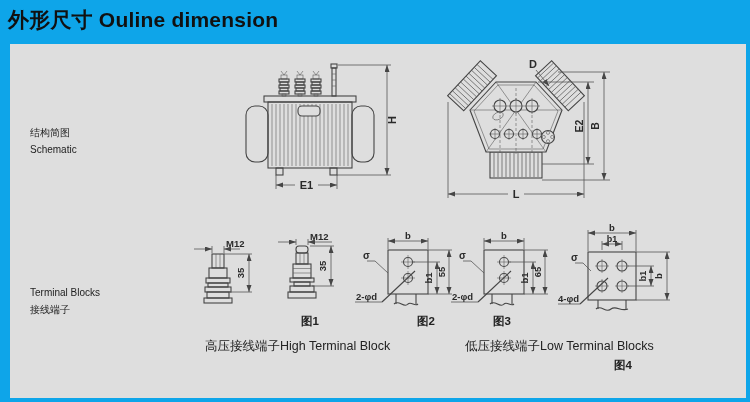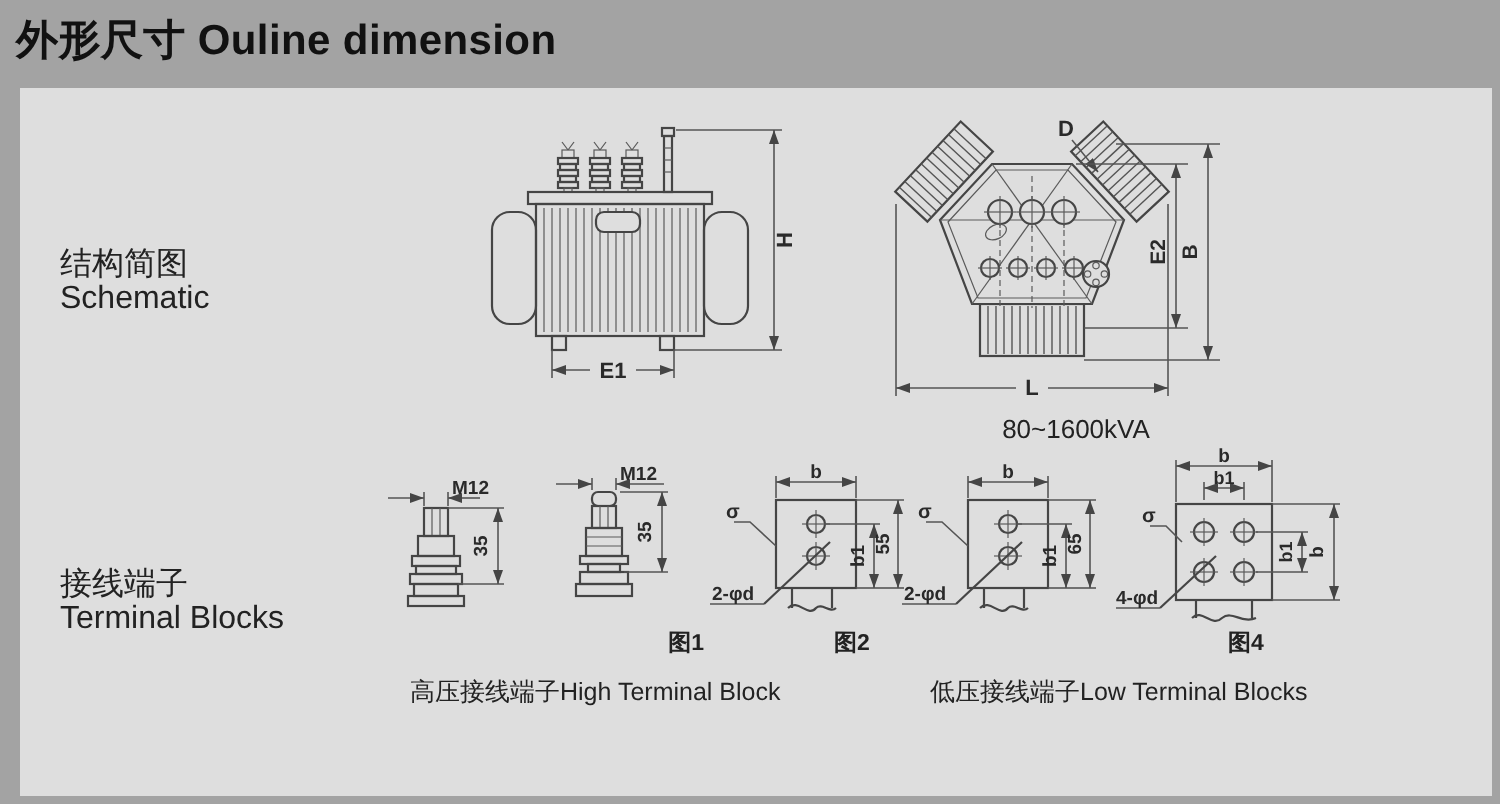--- a/index.html
+++ b/index.html
@@ -1,21 +1,21 @@
 <!DOCTYPE html>
 <html><head>
 <meta charset="utf-8">
 <style>
   html,body{margin:0;padding:0;background:#fff;}
-  #stage{position:relative;width:750px;height:402px;background:#a3a3a3;overflow:hidden;
+  #stage{position:relative;width:750px;height:402px;background:#0ea5e9;overflow:hidden;
          font-family:"Liberation Sans",sans-serif;color:#1a1a1a;}
   .title{position:absolute;left:8px;top:6px;font-size:21px;font-weight:bold;color:#111;
          letter-spacing:.2px;white-space:nowrap;}
   .panel{position:absolute;left:10px;top:44px;width:736px;height:354px;background:#dedede;}
-  .rowlabel{position:absolute;font-size:16px;line-height:17px;color:#222;white-space:nowrap;}
+  .rowlabel{position:absolute;font-size:10px;line-height:17px;color:#222;white-space:nowrap;}
   .rating{position:absolute;left:428px;top:163px;width:200px;text-align:center;
           font-size:13px;color:#222;}
   .cap{position:absolute;top:294px;font-size:12.5px;color:#222;white-space:nowrap;}
   .figcap{position:absolute;top:270px;text-align:center;font-size:11.5px;font-weight:bold;color:#222;}
   .note{position:absolute;left:23px;top:322px;font-size:12px;line-height:14px;color:#3a3a3a;white-space:nowrap;}
   svg{position:absolute;overflow:visible;}
   svg text{font-family:"Liberation Sans",sans-serif;fill:#2a2a2a;}
   .draw{stroke:#454545;stroke-width:1.1;fill:none;}
   .fillm{stroke:#454545;stroke-width:1.1;fill:#dedede;}
   .thin{stroke:#5a5a5a;stroke-width:0.6;fill:none;}
@@ -246,25 +246,24 @@
       <line class="dim" x1="166" y1="14" x2="166" y2="122" marker-start="url(#arS)" marker-end="url(#arE)"></line>
       <text transform="rotate(-90 160.5 68)" x="160.5" y="68" text-anchor="middle" font-size="10.5" font-weight="bold">B</text>
 
       <line class="dim" x1="10" y1="44" x2="10" y2="140"></line>
       <line class="dim" x1="146" y1="44" x2="146" y2="140"></line>
       <line class="dim" x1="10" y1="136" x2="70" y2="136" marker-start="url(#arS)"></line>
       <line class="dim" x1="86" y1="136" x2="146" y2="136" marker-end="url(#arE)"></line>
       <text x="78" y="139.5" text-anchor="middle" font-size="11" font-weight="bold">L</text>
     </svg>
 
-    <div class="rating">80~1600kVA</div>
 
     <div class="rowlabel" style="left:20px;top:240px;">
+      <div>Terminal Blocks</div>
       <div>接线端子</div>
-      <div>Terminal Blocks</div>
     </div>
 
     <svg style="left:182px;top:194px;" width="72" height="74" viewBox="0 0 72 74">
       <line class="dim" x1="20" y1="15" x2="20" y2="8"></line>
       <line class="dim" x1="32" y1="15" x2="32" y2="8"></line>
       <line class="dim" x1="2" y1="11" x2="20" y2="11" marker-end="url(#arE)"></line>
       <line class="dim" x1="48" y1="11" x2="32" y2="11" marker-end="url(#arE)"></line>
       <text x="34" y="9" font-size="9.5" font-weight="bold">M12</text>
       <rect class="draw" x="20" y="16" width="12" height="14"></rect>
       <line class="thin" x1="24" y1="16" x2="24" y2="30"></line>
@@ -296,21 +295,21 @@
         <line class="thin" x1="25" y1="43" x2="43" y2="43"></line>
       <rect class="draw" x="22" y="48" width="24" height="4"></rect>
       <rect class="draw" x="26" y="52" width="16" height="4"></rect>
       <rect class="draw" x="22" y="56" width="24" height="6"></rect>
       <rect class="draw" x="20" y="62" width="28" height="6"></rect>
       <line class="dim" x1="42" y1="16" x2="66" y2="16"></line>
       <line class="dim" x1="44" y1="56" x2="66" y2="56"></line>
       <line class="dim" x1="63" y1="16" x2="63" y2="56" marker-start="url(#arS)" marker-end="url(#arE)"></line>
       <text transform="rotate(-90 57.5 36)" x="57.5" y="36" text-anchor="middle" font-size="9.5" font-weight="bold">35</text>
     </svg>
-    <div class="figcap" style="left:258px;width:84px;text-align:right;">图1</div>
+    <div class="figcap" style="left:258px;width:84px;">图1</div>
 
     <svg style="left:344px;top:188px;" width="104" height="82" viewBox="0 0 104 82">
       <line class="dim" x1="34" y1="17" x2="34" y2="6"></line>
       <line class="dim" x1="74" y1="17" x2="74" y2="6"></line>
       <line class="dim" x1="34" y1="9" x2="74" y2="9" marker-start="url(#arS)" marker-end="url(#arE)"></line>
       <text x="54" y="7" text-anchor="middle" font-size="9.5" font-weight="bold">b</text>
       <rect class="draw" x="34" y="18" width="40" height="44"></rect>
       <line class="draw" x1="42" y1="62" x2="42" y2="72"></line>
       <line class="draw" x1="62" y1="62" x2="62" y2="72"></line>
       <path class="draw" d="M40,72 C45,67 50,77 54,72 C57,69 61,75 64,72"></path>
@@ -358,20 +357,21 @@
       <path class="dim" d="M13,29 L21,29 L34,41"></path>
       <line class="dim" x1="58.5" y1="30" x2="86" y2="30"></line>
       <line class="dim" x1="74" y1="62" x2="86" y2="62"></line>
       <line class="dim" x1="83" y1="30" x2="83" y2="62" marker-start="url(#arS)" marker-end="url(#arE)"></line>
       <text transform="rotate(-90 78 46)" x="78" y="46" text-anchor="middle" font-size="9.5" font-weight="bold">b1</text>
       <line class="dim" x1="74" y1="18" x2="98" y2="18"></line>
       <line class="dim" x1="86" y1="62" x2="98" y2="62"></line>
       <line class="dim" x1="95" y1="18" x2="95" y2="62" marker-start="url(#arS)" marker-end="url(#arE)"></line>
       <text transform="rotate(-90 90.5 40)" x="90.5" y="40" text-anchor="middle" font-size="9.5" font-weight="bold">65</text>
     </svg>
+    <div class="figcap" style="left:440px;width:104px;">图3</div>
 
     <svg style="left:548px;top:182px;" width="130" height="88" viewBox="0 0 130 88">
       <line class="dim" x1="30" y1="25" x2="30" y2="4"></line>
       <line class="dim" x1="78" y1="25" x2="78" y2="4"></line>
       <line class="dim" x1="30" y1="7" x2="78" y2="7" marker-start="url(#arS)" marker-end="url(#arE)"></line>
       <text x="54" y="5" text-anchor="middle" font-size="9.5" font-weight="bold">b</text>
       <line class="dim" x1="44" y1="24" x2="44" y2="15"></line>
       <line class="dim" x1="64" y1="24" x2="64" y2="15"></line>
       <line class="dim" x1="44" y1="18" x2="64" y2="18" marker-start="url(#arS)" marker-end="url(#arE)"></line>
       <text x="54" y="16" text-anchor="middle" font-size="9" font-weight="bold">b1</text>
@@ -398,21 +398,21 @@
       <path class="draw" d="M38,83 C43,78 48,88 53,83 C58,79 63,86 70,83"></path>
       <line class="dim" x1="70" y1="40" x2="96" y2="40"></line>
       <line class="dim" x1="70" y1="60" x2="96" y2="60"></line>
       <line class="dim" x1="93" y1="40" x2="93" y2="60" marker-start="url(#arS)" marker-end="url(#arE)"></line>
       <text transform="rotate(-90 88 50)" x="88" y="50" text-anchor="middle" font-size="9" font-weight="bold">b1</text>
       <line class="dim" x1="78" y1="26" x2="112" y2="26"></line>
       <line class="dim" x1="78" y1="74" x2="112" y2="74"></line>
       <line class="dim" x1="109" y1="26" x2="109" y2="74" marker-start="url(#arS)" marker-end="url(#arE)"></line>
       <text transform="rotate(-90 103.5 50)" x="103.5" y="50" text-anchor="middle" font-size="9.5" font-weight="bold">b</text>
     </svg>
-    <div class="figcap" style="left:548px;width:130px;">图4</div>
+    <div class="figcap" style="left:548px;width:130px;margin-top:44px;">图4</div>
 
     <div class="cap" style="left:195px;">高压接线端子High Terminal Block</div>
     <div class="cap" style="left:455px;">低压接线端子Low Terminal Blocks</div>
 
     <div class="note">
     </div>
 
   </div>
 </div>
 

